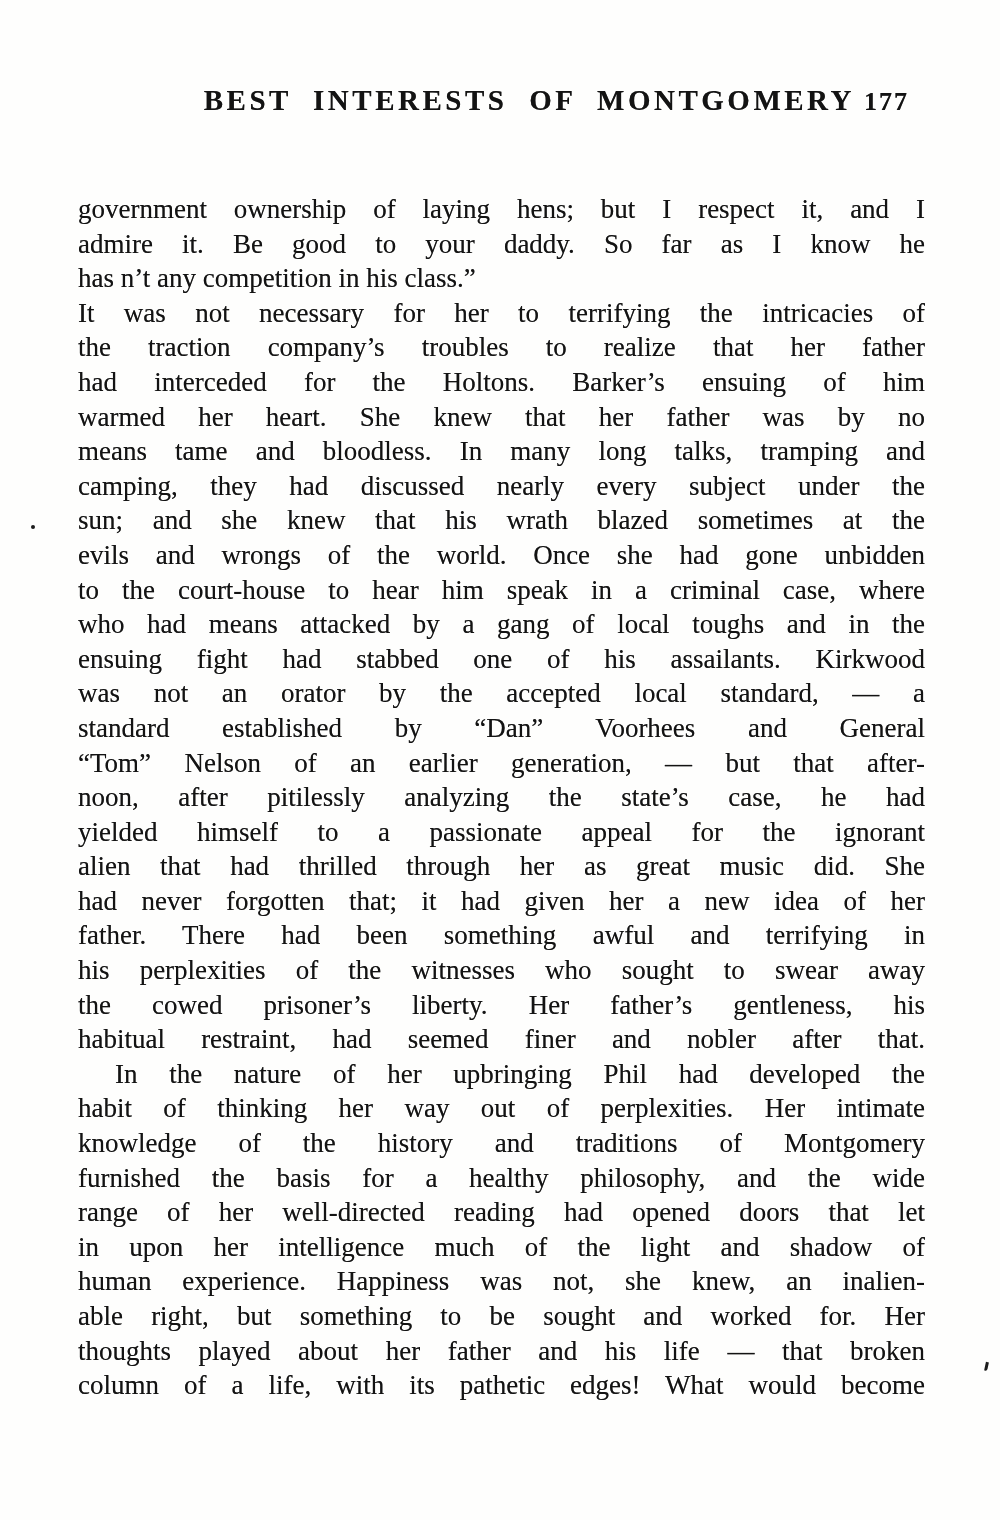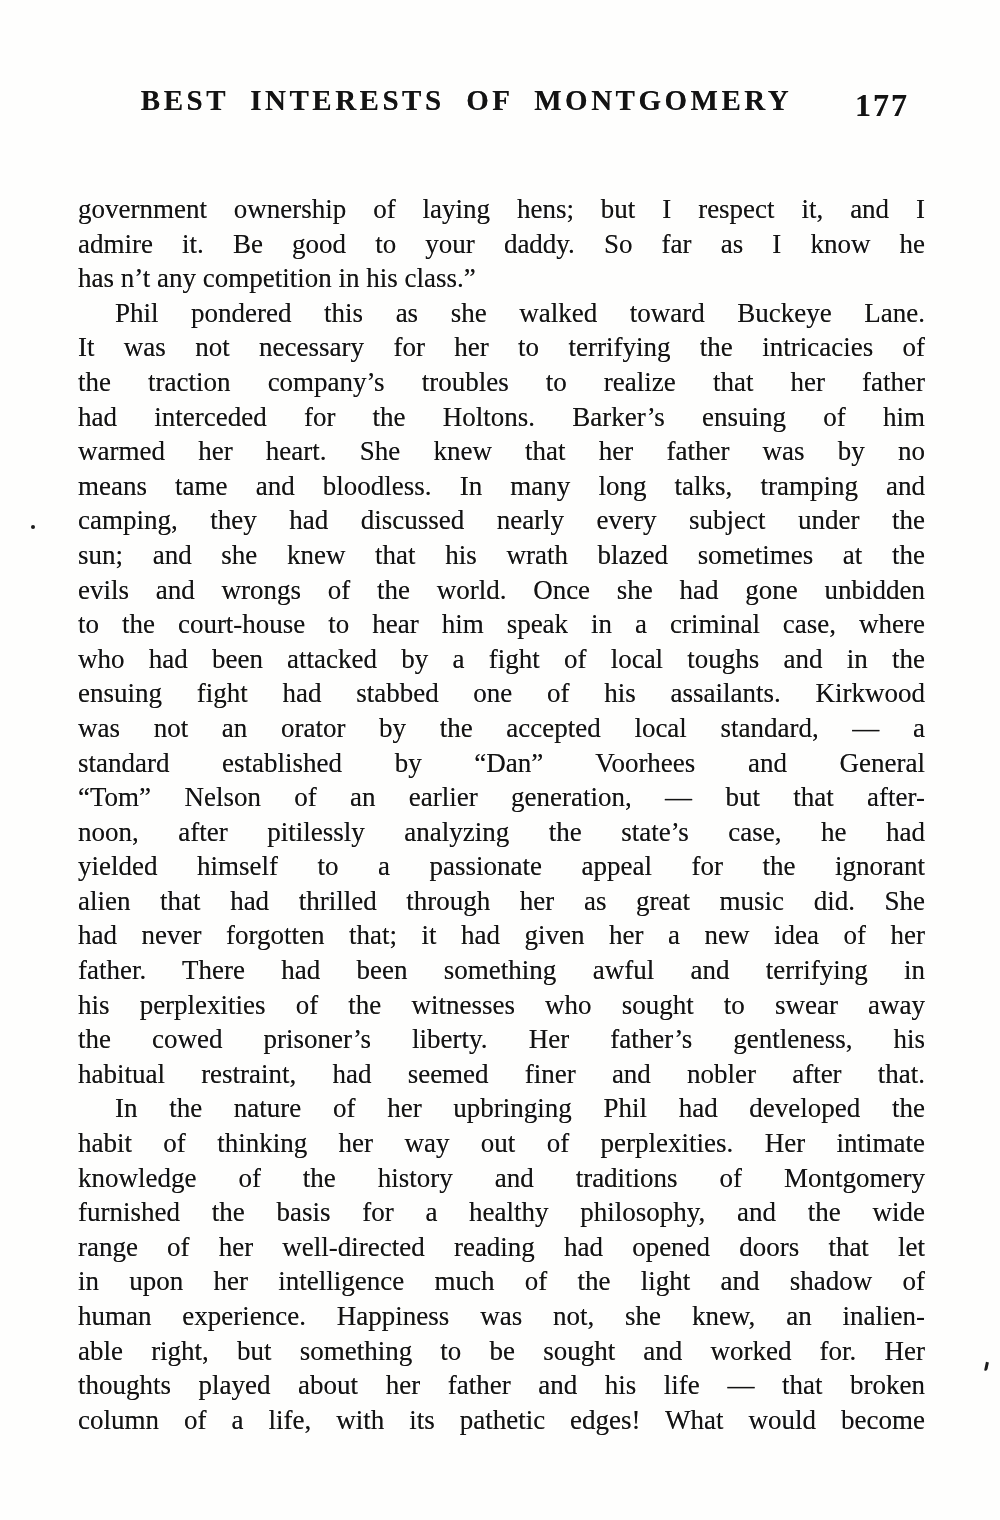--- a/index.html
+++ b/index.html
@@ -20,34 +20,34 @@
     position: absolute;
     left: 78px;
     width: 847px;
   }
   .running-header {
     top: 84px;
     height: 40px;
   }
   .running-title {
     display: block;
-    text-align: center;
+    text-align: right;
     font-size: 29px;
     font-weight: 700;
     letter-spacing: 3.5px;
     word-spacing: 11px;
     white-space: nowrap;
     text-shadow: 0 0 0.6px rgba(0,0,0,0.55);
     padding-right: 70px; 
   }
   .page-number {
     position: absolute;
     right: 16px;
     top: 3px;
-    font-size: 32px;
+    font-size: 26px;
     font-weight: 700;
     letter-spacing: 2px;
     text-shadow: 0 0 0.6px rgba(0,0,0,0.5);
     font-family: Liberation Serif, serif;
   }
   .page-body {
     top: 148px;
     margin-top: 44px;
   }
   .para { margin: 0; padding: 0; }
@@ -97,31 +97,30 @@
     <span class="page-number">177</span>
   </header>
 
   <main class="measure page-body">
       <div class="para">
         <div class="line firstline">government ownership of laying hens; but I respect it, and I</div>
         <div class="line">admire it.  Be good to your daddy.  So far as I know he</div>
         <div class="line lastline">has n’t any competition in his class.”</div>
       </div>
       <div class="para indent">
-        <div class="line firstline">Phil pondered this as she walked toward Buckeye Lane.</div>
         <div class="line">It was not necessary for her to terrifying the intricacies of</div>
         <div class="line">the traction company’s troubles to realize that her father</div>
         <div class="line">had interceded for the Holtons.  Barker’s ensuing of him</div>
         <div class="line">warmed her heart.  She knew that her father was by no</div>
         <div class="line">means tame and bloodless.  In many long talks, tramping and</div>
         <div class="line">camping, they had discussed nearly every subject under the</div>
         <div class="line">sun; and she knew that his wrath blazed sometimes at the</div>
         <div class="line">evils and wrongs of the world.  Once she had gone unbidden</div>
         <div class="line">to the court-house to hear him speak in a criminal case, where</div>
-        <div class="line">who had been attacked by a fight of local toughs and in the</div>
+        <div class="line">who had means attacked by a gang of local toughs and in the</div>
         <div class="line">ensuing fight had stabbed one of his assailants.  Kirkwood</div>
         <div class="line">was not an orator by the accepted local standard, — a</div>
         <div class="line">standard established by “Dan” Voorhees and General</div>
         <div class="line">“Tom” Nelson of an earlier generation, — but that after-</div>
         <div class="line">noon, after pitilessly analyzing the state’s case, he had</div>
         <div class="line">yielded himself to a passionate appeal for the ignorant</div>
         <div class="line">alien that had thrilled through her as great music did.  She</div>
         <div class="line">had never forgotten that; it had given her a new idea of her</div>
         <div class="line">father.  There had been something awful and terrifying in</div>
         <div class="line">his perplexities of the witnesses who sought to swear away</div>

